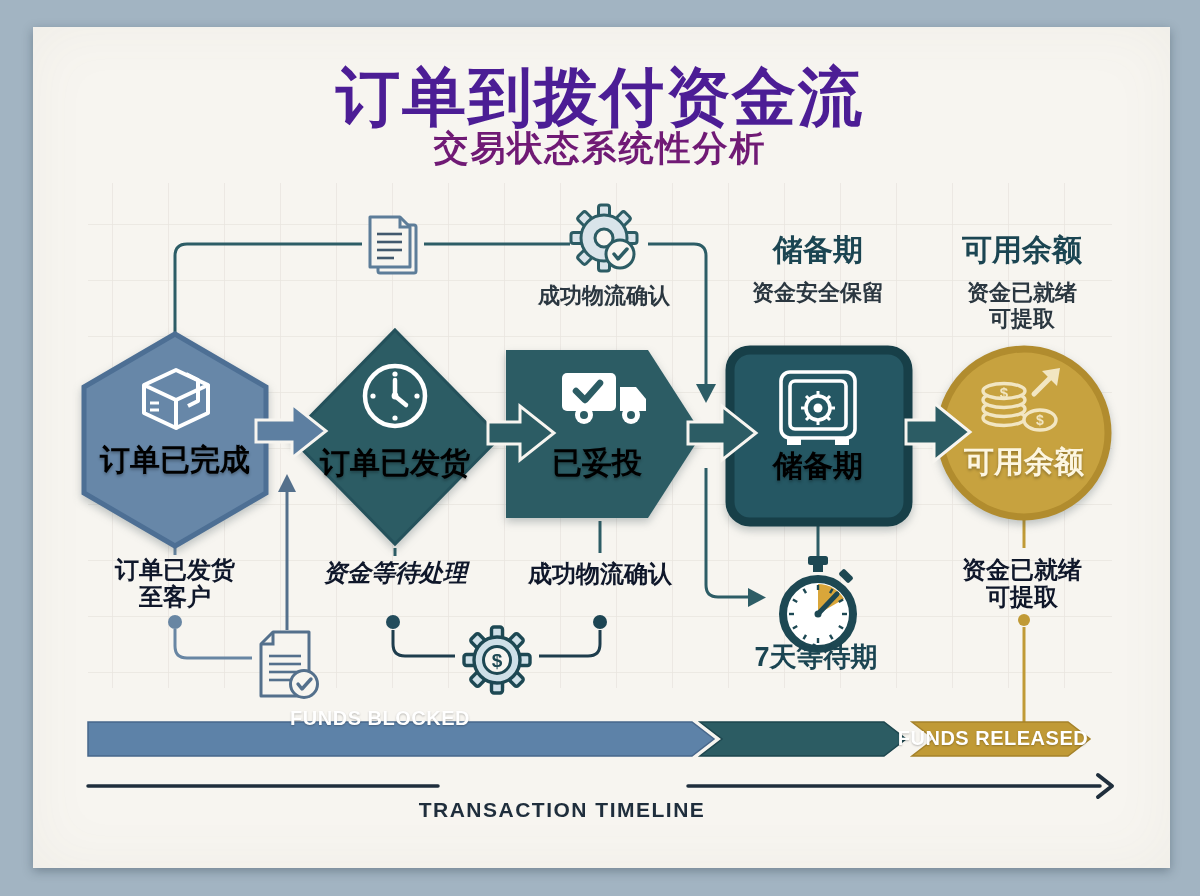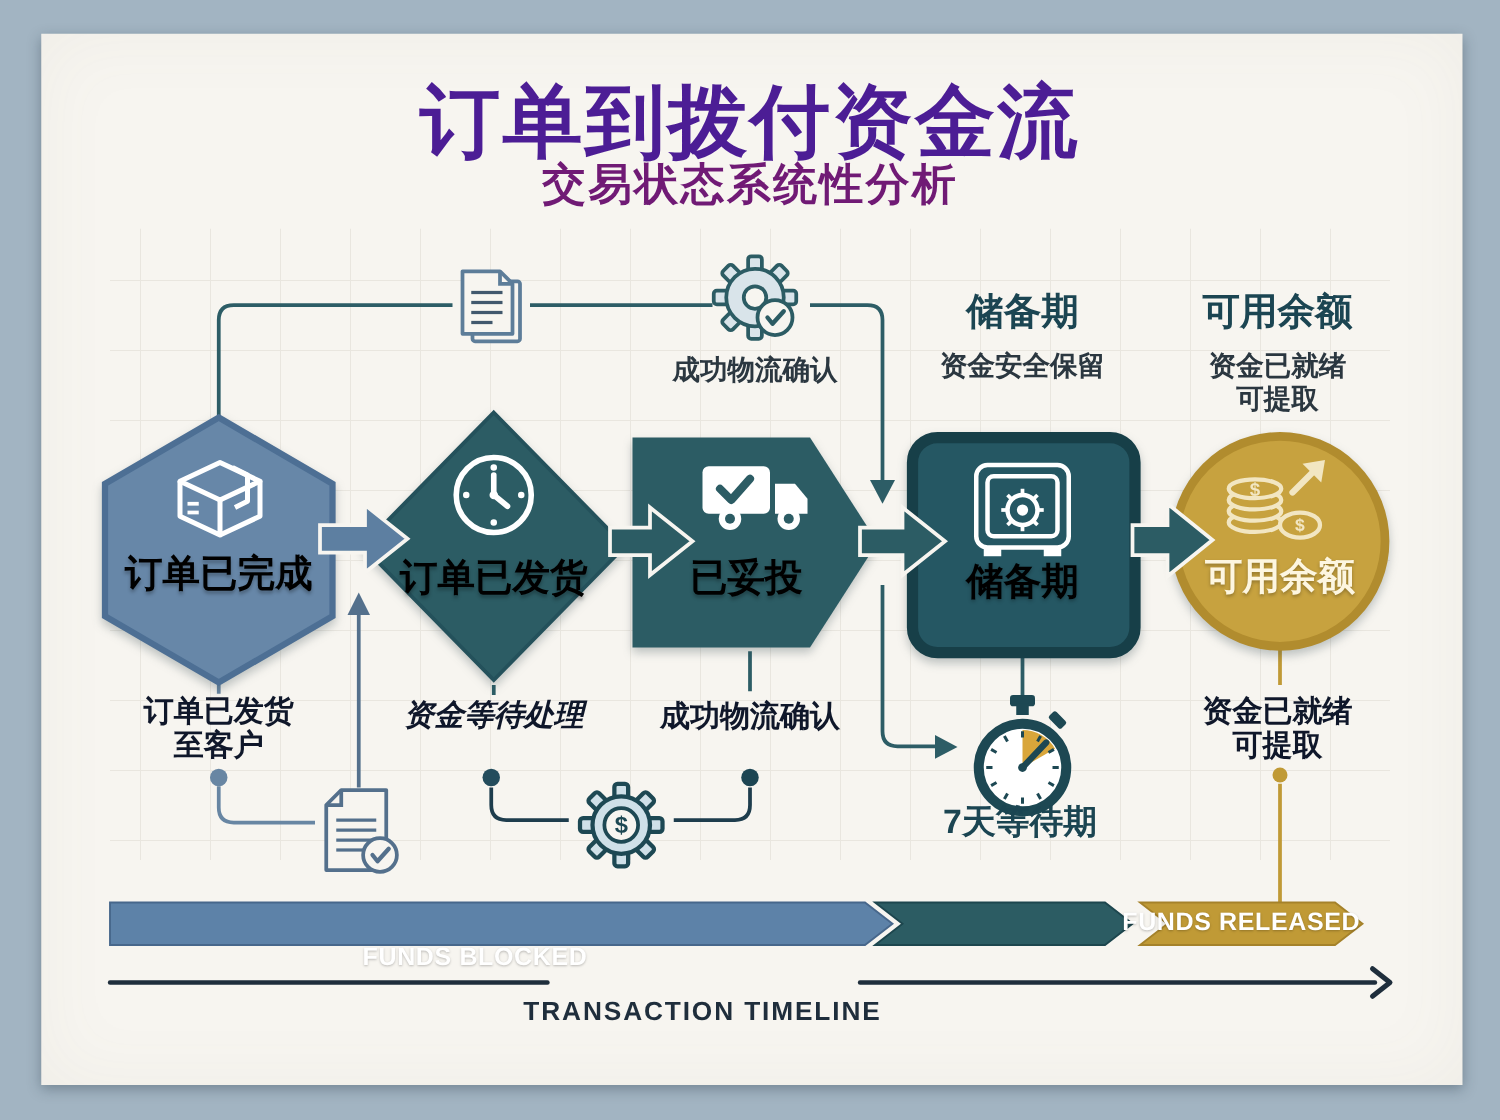--- a/index.html
+++ b/index.html
@@ -268,16 +268,16 @@
 
   <div class="lbl undernote" style="left:175px;top:557px;">订单已发货</div>
   <div class="lbl undernote" style="left:175px;top:584px;">至客户</div>
   <div class="lbl undernote" style="left:395px;top:560px;font-style:italic;">资金等待处理</div>
   <div class="lbl undernote" style="left:600px;top:561px;">成功物流确认</div>
   <div class="lbl undernote" style="left:1022px;top:557px;">资金已就绪</div>
   <div class="lbl undernote" style="left:1022px;top:584px;">可提取</div>
 
   <div class="lbl wait" style="left:816px;top:643px;">7天等待期</div>
 
-  <div class="lbl barlbl" style="left:380px;top:756px;">FUNDS BLOCKED</div>
+  <div class="lbl barlbl" style="left:380px;top:708px;">FUNDS BLOCKED</div>
   <div class="lbl barlbl goldlbl" style="left:993px;top:728px;">FUNDS RELEASED</div>
   <div class="lbl timelinelbl" style="left:562px;top:775px;margin-top:24px;">TRANSACTION TIMELINE</div>
 </div>
 
 </body></html>

